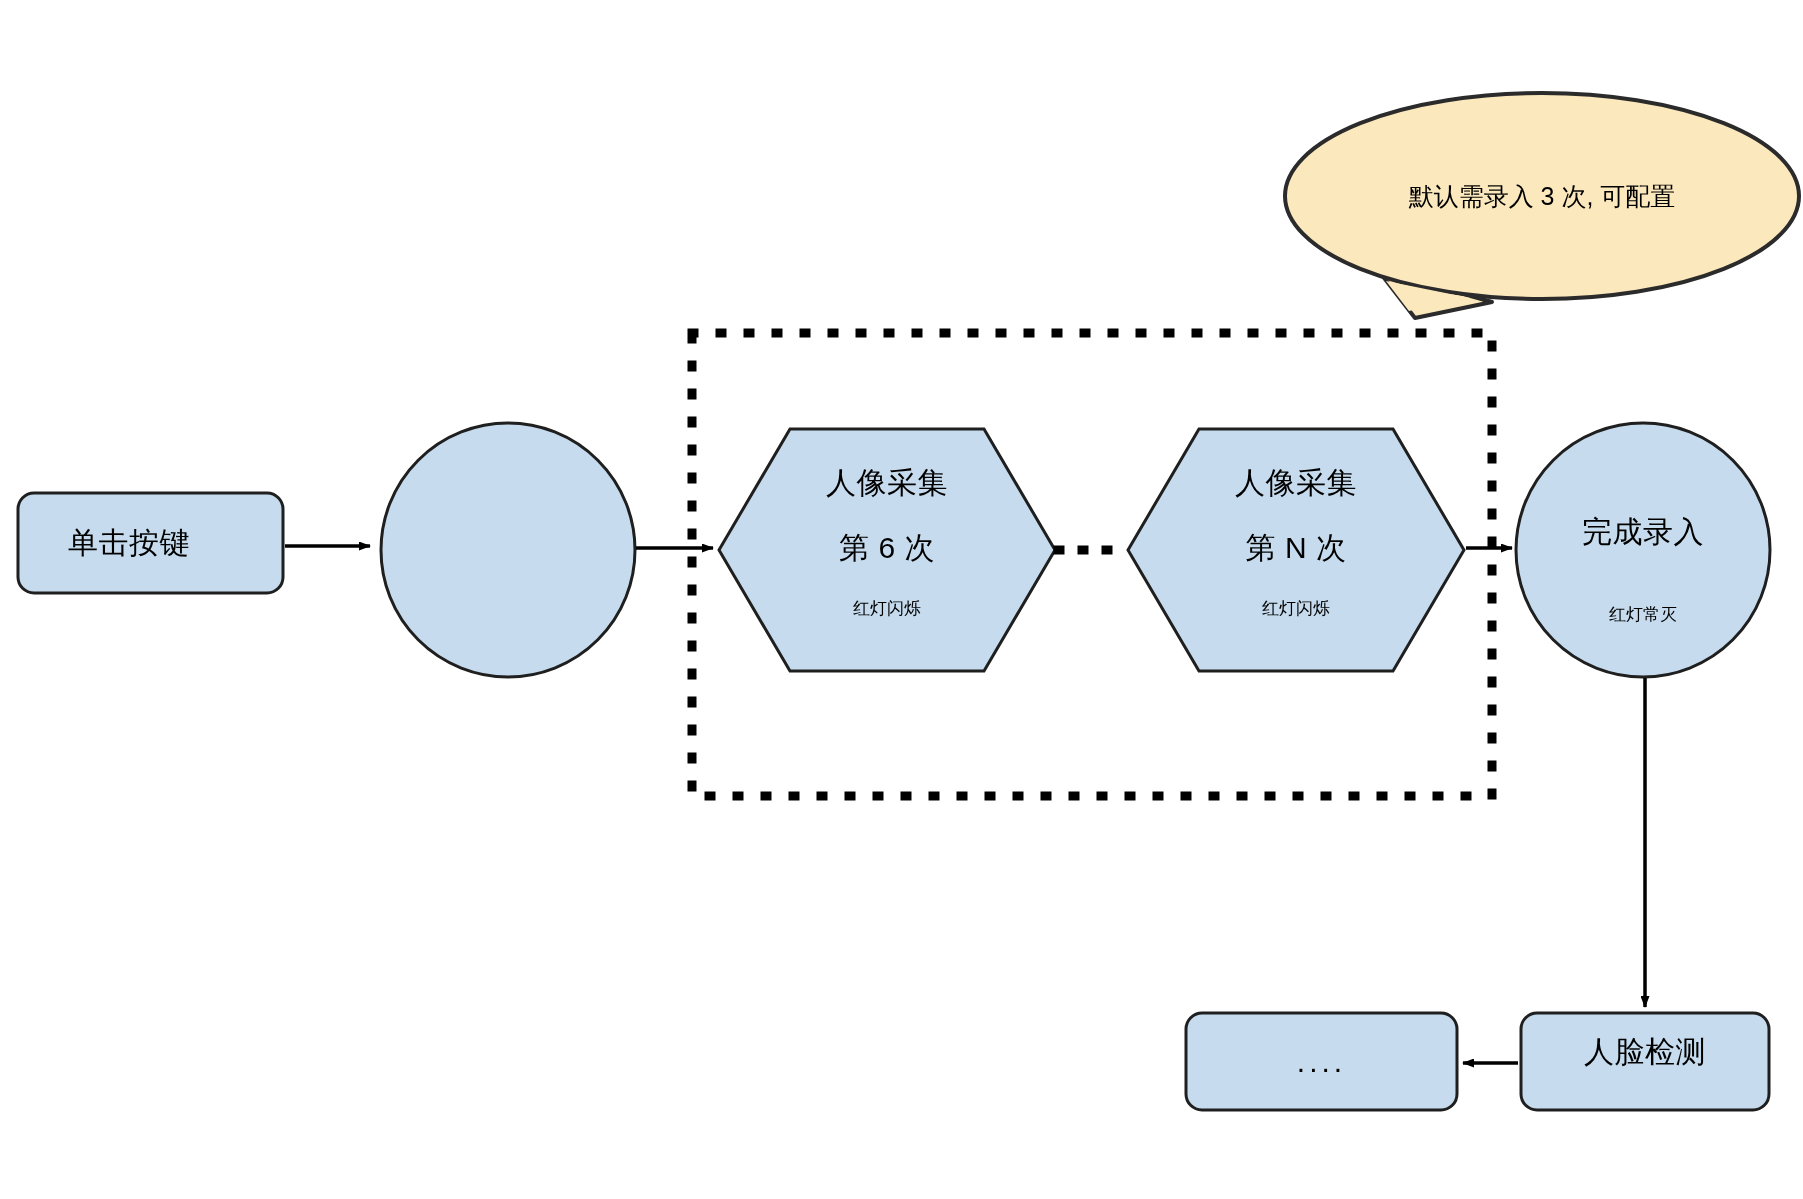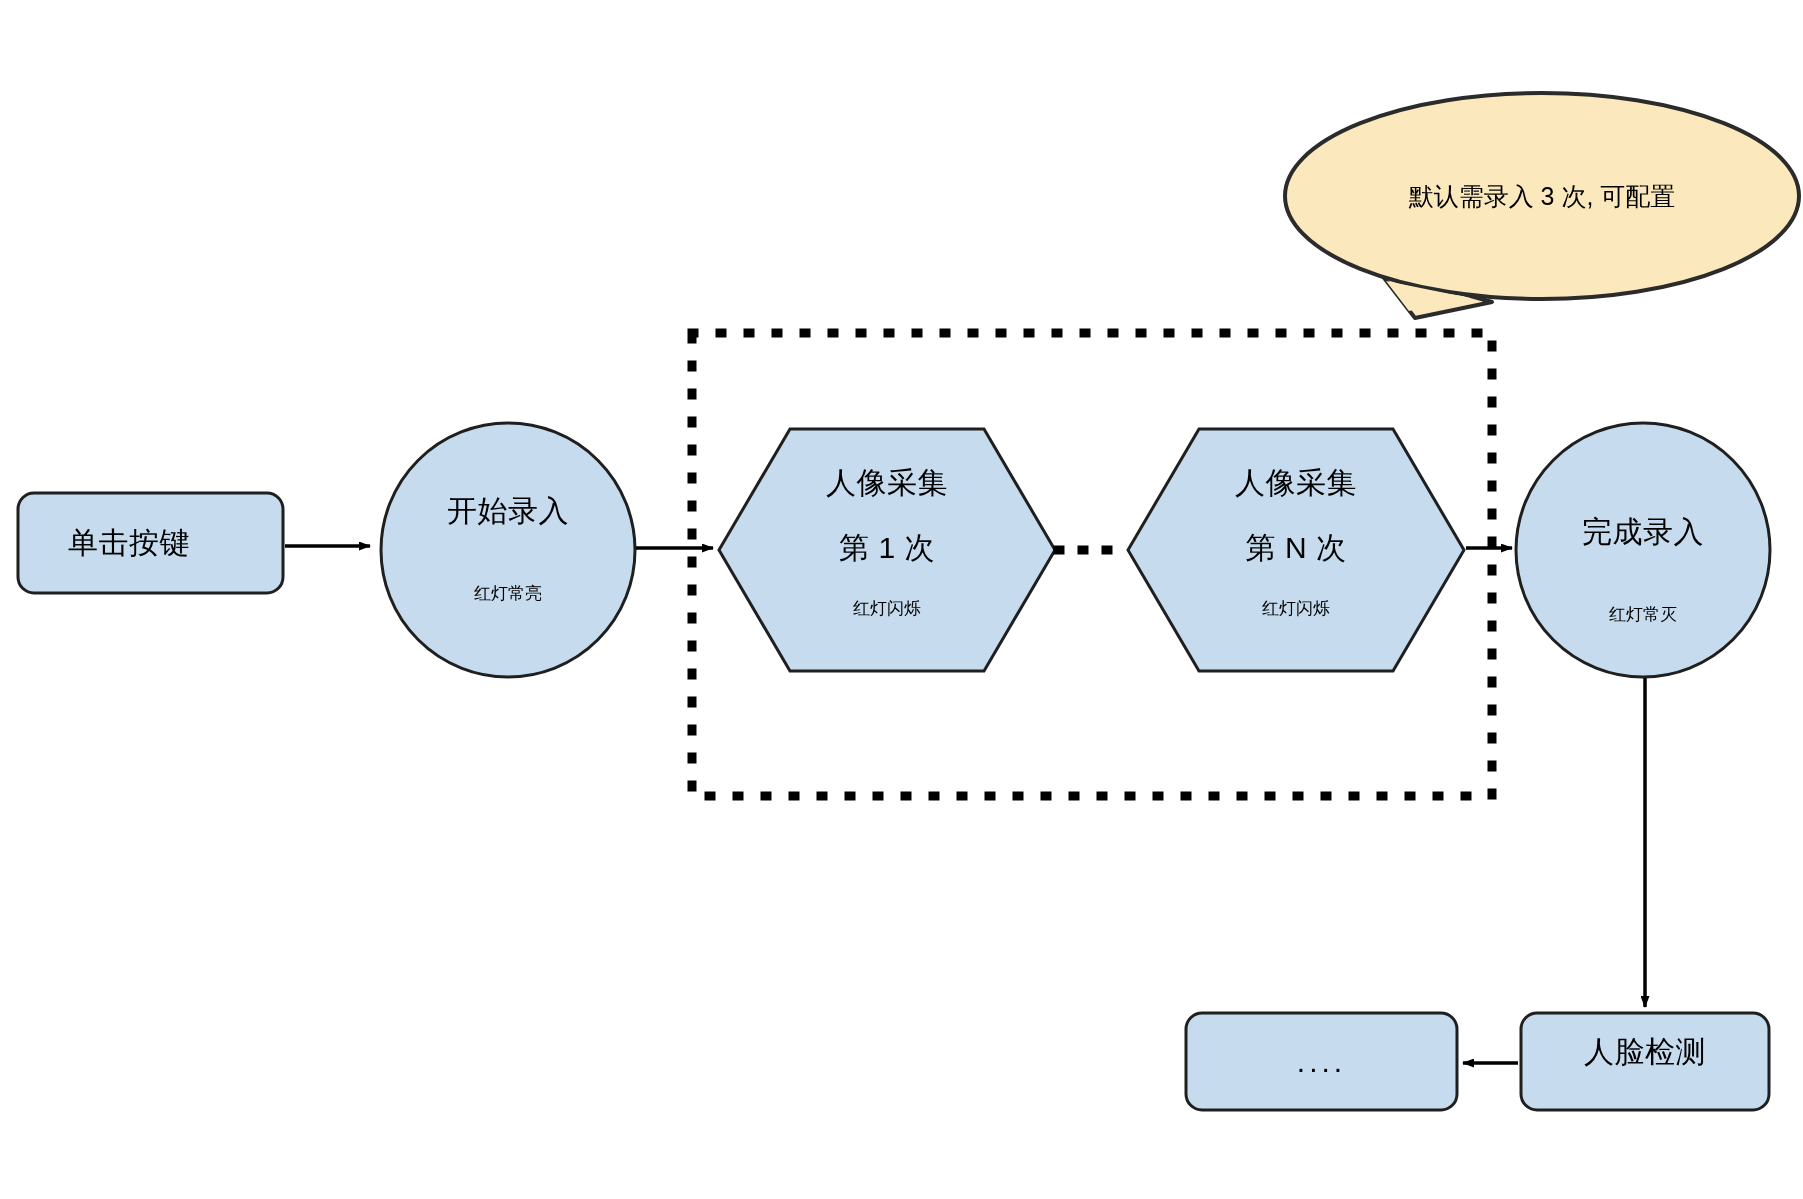--- a/index.html
+++ b/index.html
@@ -101,28 +101,24 @@
 
     <line x1="1645" y1="678" x2="1645" y2="1007" stroke="#000000" stroke-width="3.5" marker-end="url(#arrowhead)"></line>
 
     <line x1="1518" y1="1063" x2="1463" y2="1063" stroke="#000000" stroke-width="3.5" marker-end="url(#arrowhead)"></line>
   </svg>
 
   <div class="node-label" style="left:18px; top:493px; width:222px; height:100px;">
     <span class="title-text">单击按键</span>
   </div>
 
-  <div class="node-label" style="left:381px; top:423px; width:254px; height:254px;">
-    <span class="title-text" style="margin-top:-4px;">开始录入</span>
-    <span class="sub-text" style="margin-top:52px;">红灯常亮</span>
-  </div>
 
   <div class="node-label" style="left:719px; top:429px; width:336px; height:242px;">
     <span class="title-text" style="margin-top:-16px;">人像采集</span>
-    <span class="title-text" style="margin-top:24px;">第 1 次</span>
+    <span class="title-text" style="margin-top:24px;">第 6 次</span>
     <span class="sub-text" style="margin-top:30px;">红灯闪烁</span>
   </div>
 
   <div class="node-label" style="left:1128px; top:429px; width:336px; height:242px;">
     <span class="title-text" style="margin-top:-16px;">人像采集</span>
     <span class="title-text" style="margin-top:24px;text-align:right;">第 N 次</span>
     <span class="sub-text" style="margin-top:30px;">红灯闪烁</span>
   </div>
 
   <div class="node-label" style="left:1516px; top:444px; width:254px; height:254px;">

